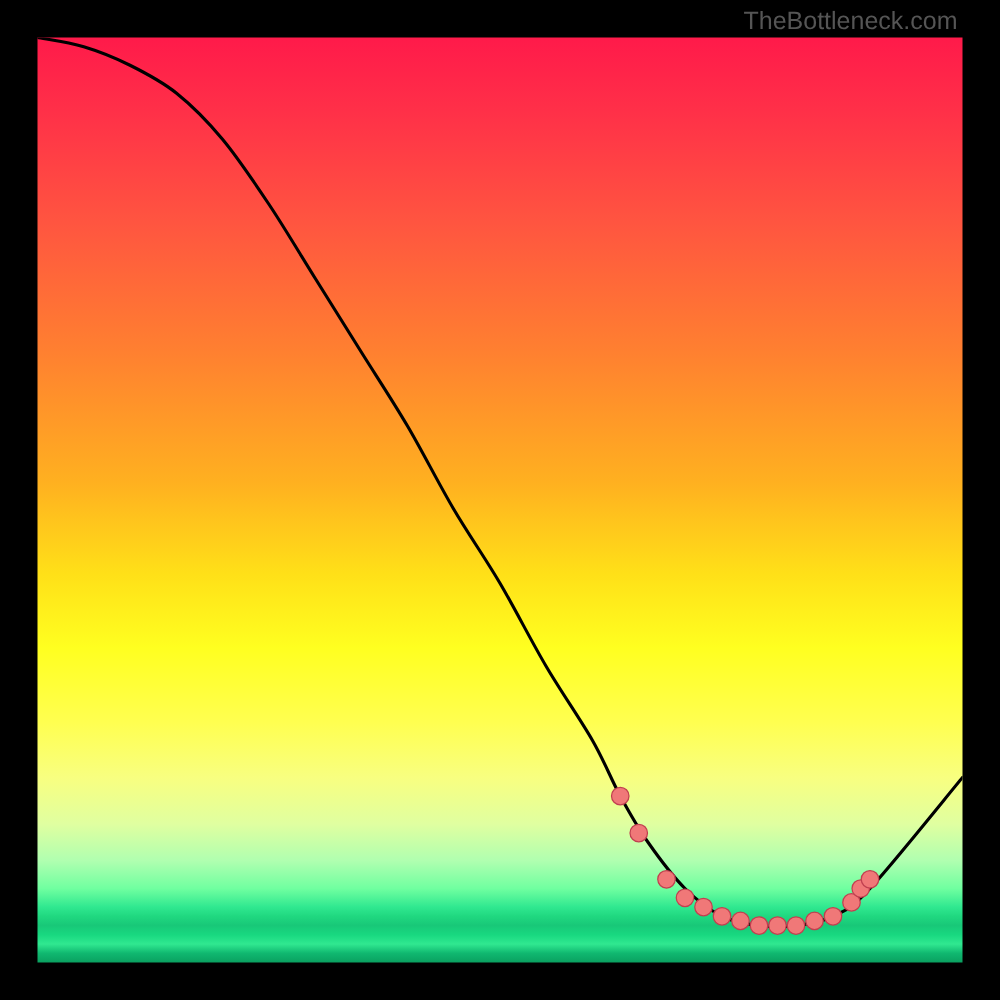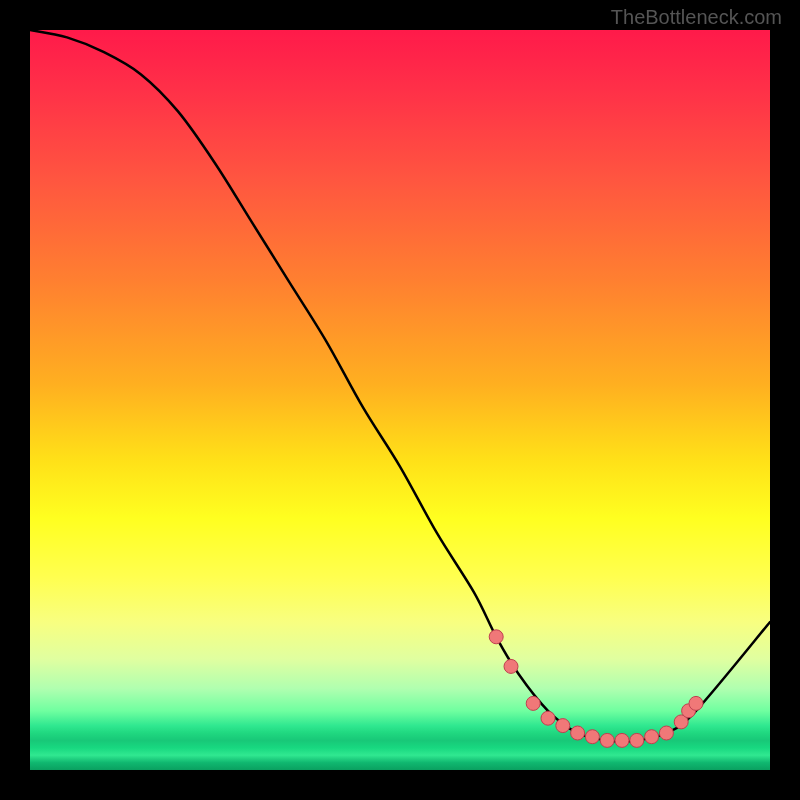--- a/index.html
+++ b/index.html
@@ -7,21 +7,21 @@
     width: 800px;
     height: 800px;
     background: #000;
     position: relative;
     font-family: Arial, sans-serif;
     overflow: hidden;
   }
   .watermark {
     position: absolute;
     top: 6px;
-    right: 18px;
+    right: 34px;
     color: #555;
     font-size: 20px;
     font-weight: 500;
     z-index: 10;
   }
   .plot-area {
     position: absolute;
     left: 30px;
     top: 30px;
     width: 740px;

